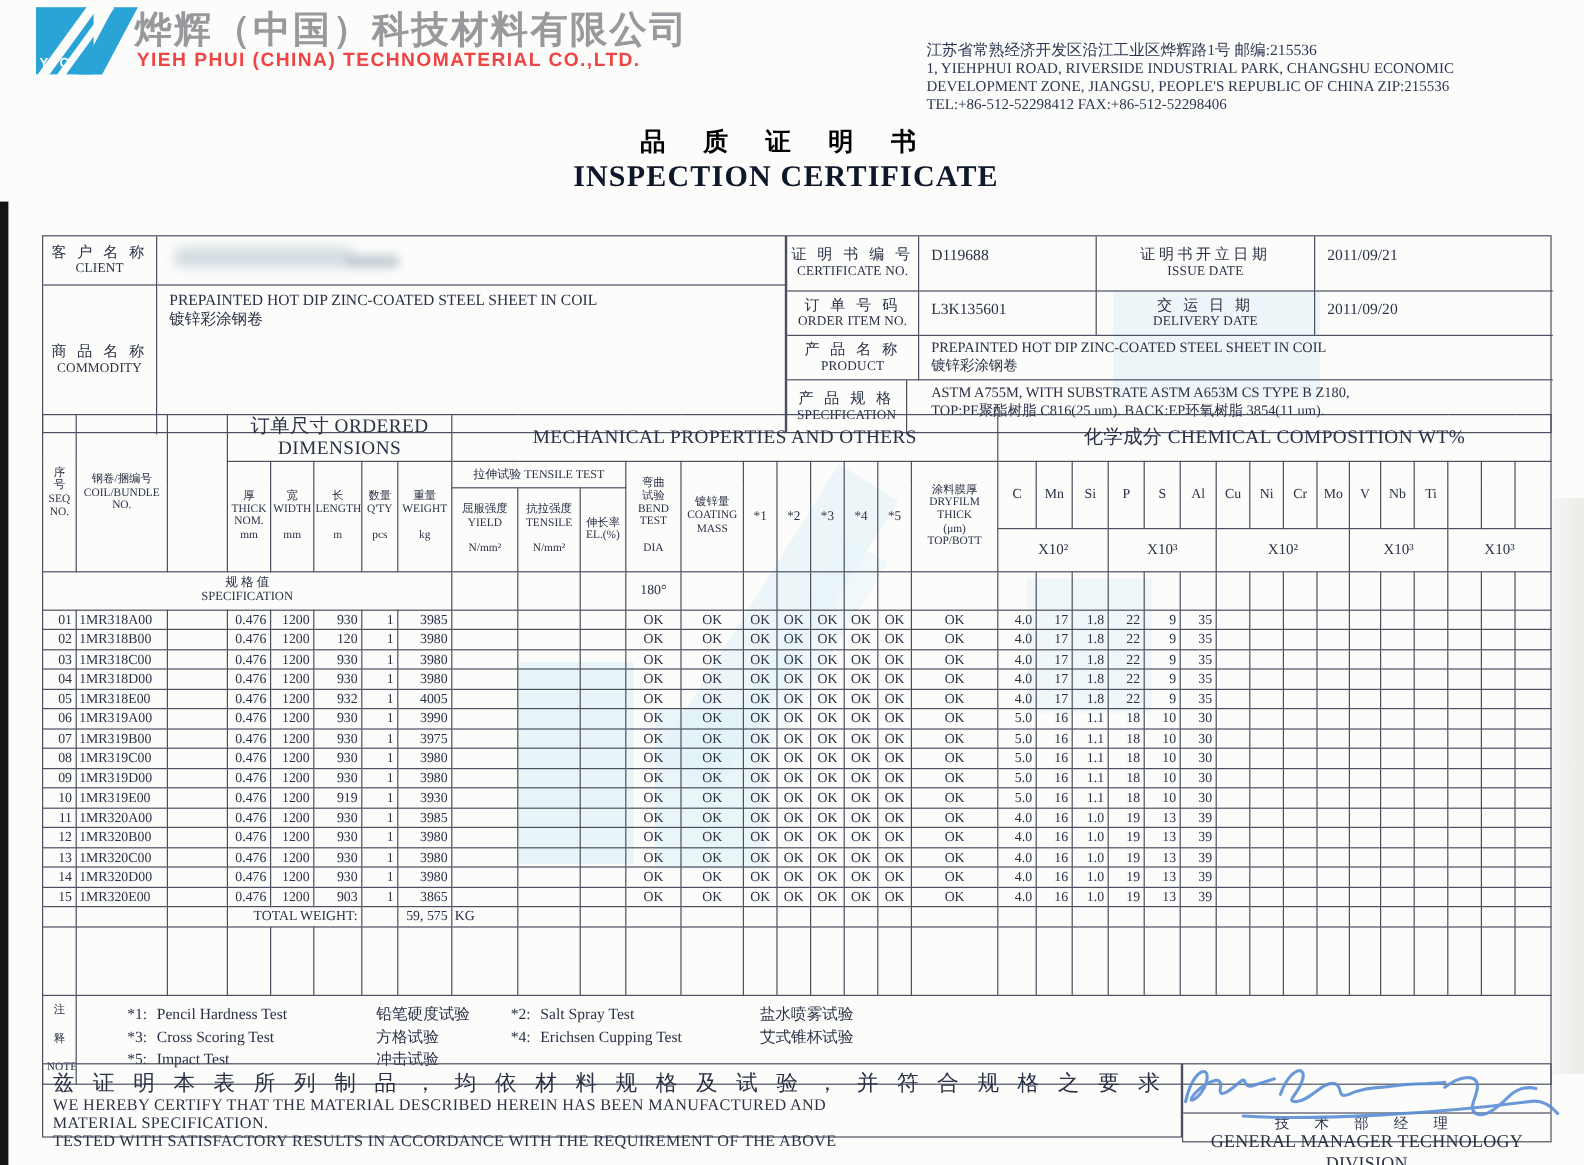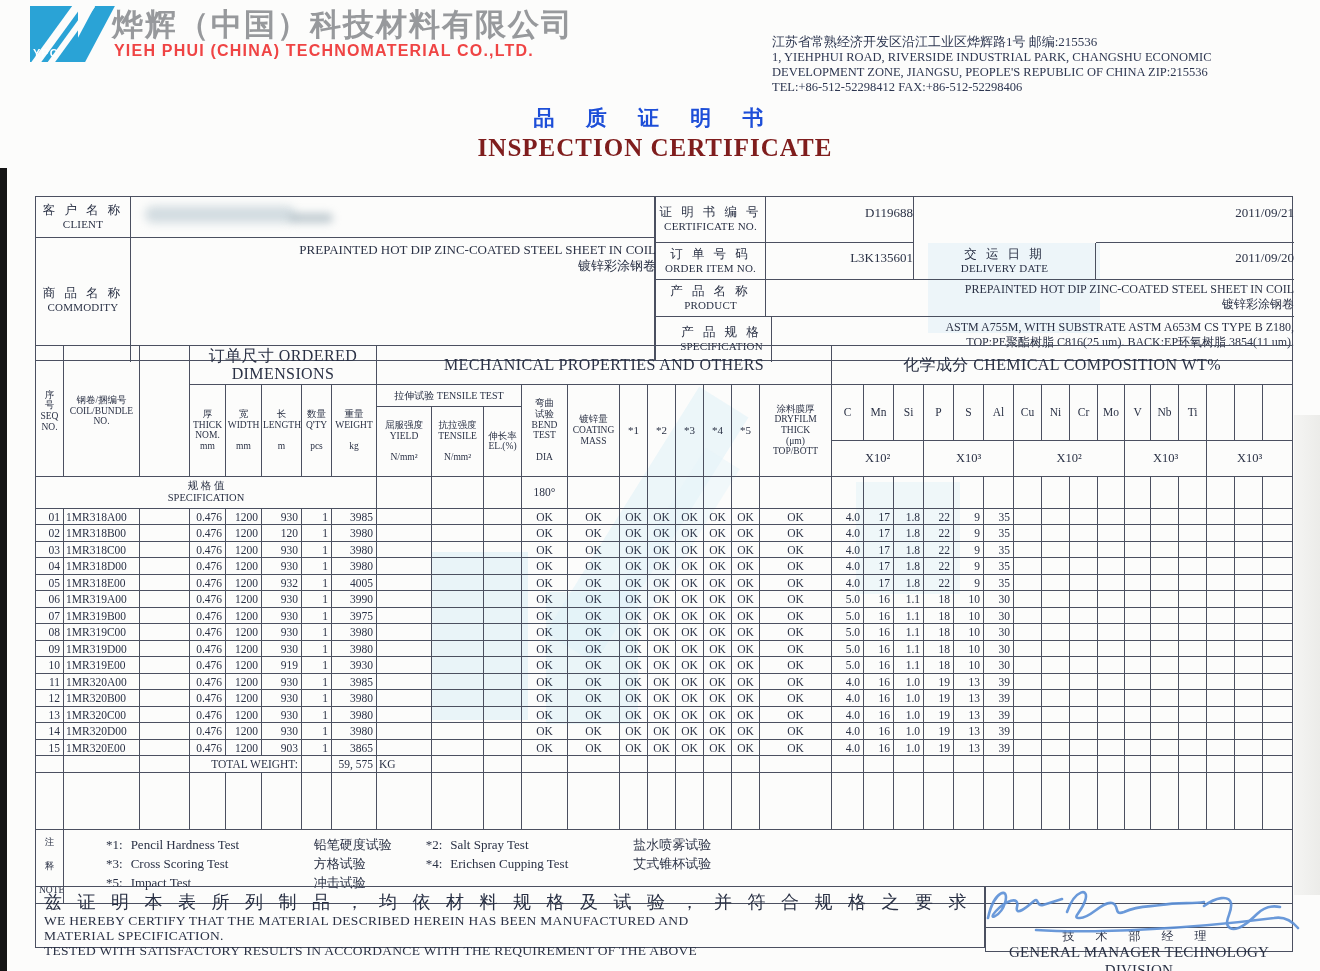--- a/index.html
+++ b/index.html
@@ -17,26 +17,26 @@
   .lg-a { position:absolute; left:0; top:0; width:48px; height:56px; background:var(--logo); }
   .lg-b { position:absolute; left:50px; top:0; width:20px; height:56px; background:var(--logo); transform:skewX(-28deg); }
   .lg-s1 { position:absolute; left:22px; top:-8px; width:8px; height:74px; background:#fcfcfb; transform:rotate(36deg); }
   .lg-s2 { position:absolute; left:38px; top:-8px; width:6px; height:74px; background:#fcfcfb; transform:rotate(36deg); }
   .lg-txt { position:absolute; left:3px; bottom:3px; color:#fff; font:bold 11px "Liberation Sans",sans-serif; letter-spacing:1px; }
   .company-cn { position:absolute; left:112px; top:4px; font:bold 31px "Liberation Sans",sans-serif; color:#97999c; letter-spacing:2px; }
   .company-en { position:absolute; left:114px; top:42px; font:bold 16px "Liberation Sans",sans-serif; color:#ef4444; letter-spacing:1.2px; }
   .address { position:absolute; left:772px; top:34px; width:500px; font-size:12.5px; line-height:1.2; color:#2d3650; }
   .address .cn { font-size:13px; }
   .doc-title { position:absolute; left:455px; top:104px; width:400px; text-align:center; }
-  .doc-title .cn { font-size:21px; font-weight:bold; letter-spacing:13px; color:#1d4ed8; }
-  .doc-title .en { font-size:25px; font-weight:bold; letter-spacing:1px; color:#7f1d1d; margin-top:2px; }
+  .doc-title .cn { font-size:21px; font-weight:bold; letter-spacing:13px; color:#000000; }
+  .doc-title .en { font-size:25px; font-weight:bold; letter-spacing:1px; color:#0f172a; margin-top:2px; }
 
   
   .box { position:absolute; border:1.5px solid var(--bd); background:transparent;margin-top:24px; }
-  .cell { position:absolute; overflow:hidden;text-align:right; }
+  .cell { position:absolute; overflow:hidden; }
   .lab { display:flex; flex-direction:column; align-items:center; justify-content:center; text-align:center; line-height:1.2; }
   .lab .cn { font-size:12.5px; letter-spacing:3px; }
   .lab .en { font-size:11px; letter-spacing:.2px; }
   .val { font-size:13px; padding:4px 0 0 10px; line-height:1.25; }
   .bd-r { border-right:1px solid var(--bd); } .bd-b { border-bottom:1px solid var(--bd); }
   .blur-blob { position:absolute; left:14px; top:9px; width:150px; height:17px; background:#a9bcc6; border-radius:8px;
                filter:blur(5px); opacity:.5; }
   .blur-blob2 { position:absolute; left:158px; top:16px; width:44px; height:10px; background:#8fa3ae; border-radius:6px;
                filter:blur(4px); opacity:.55; }
 
@@ -131,20 +131,24 @@
       <div>镀锌彩涂钢卷</div>
     </div>
   </div>
 
   <div class="box" style="left:655px;top:172px;width:638px;height:165px;">
     <div class="cell lab bd-r bd-b" style="left:0;top:0;width:110px;height:46px;">
       <span class="cn">证 明 书 编 号</span>
       <span class="en">CERTIFICATE NO.</span>
     </div>
     <div class="cell val bd-r bd-b" style="left:110px;top:0;width:148px;height:46px;padding-top:8px;">D119688</div>
+    <div class="cell lab bd-r bd-b" style="left:258px;top:0;width:182px;height:46px;">
+      <span class="cn">证明书开立日期</span>
+      <span class="en">ISSUE DATE</span>
+    </div>
     <div class="cell val bd-b" style="left:440px;top:0;width:198px;height:46px;padding-top:8px;">2011/09/21</div>
 
     <div class="cell lab bd-r bd-b" style="left:0;top:46px;width:110px;height:37px;">
       <span class="cn">订 单 号 码</span>
       <span class="en">ORDER ITEM NO.</span>
     </div>
     <div class="cell val bd-r bd-b" style="left:110px;top:46px;width:148px;height:37px;padding-top:7px;">L3K135601</div>
     <div class="cell lab bd-r bd-b" style="left:258px;top:46px;width:182px;height:37px;">
       <span class="cn">交 运 日 期</span>
       <span class="en">DELIVERY DATE</span>
@@ -153,21 +157,21 @@
 
     <div class="cell lab bd-r bd-b" style="left:0;top:83px;width:110px;height:37px;">
       <span class="cn">产 品 名 称</span>
       <span class="en">PRODUCT</span>
     </div>
     <div class="cell val bd-b" style="left:110px;top:83px;width:528px;height:37px;font-size:12px;padding-top:2px;">
       <div>PREPAINTED HOT DIP ZINC-COATED STEEL SHEET IN COIL</div>
       <div>镀锌彩涂钢卷</div>
     </div>
 
-    <div class="cell lab bd-r" style="left:16px;top:120px;width:100px;height:45px;">
+    <div class="cell lab bd-r" style="left:0;top:120px;width:100px;height:45px;">
       <span class="cn">产 品 规 格</span>
       <span class="en">SPECIFICATION</span>
     </div>
     <div class="cell val" style="left:110px;top:120px;width:528px;height:45px;font-size:12px;padding-top:3px;">
       <div>ASTM A755M, WITH SUBSTRATE ASTM A653M CS TYPE B Z180,</div>
       <div>TOP:PE聚酯树脂 C816(25 um).  BACK:EP环氧树脂 3854(11 um).</div>
     </div>
   </div>
 
   <div class="tbl-wrap">

